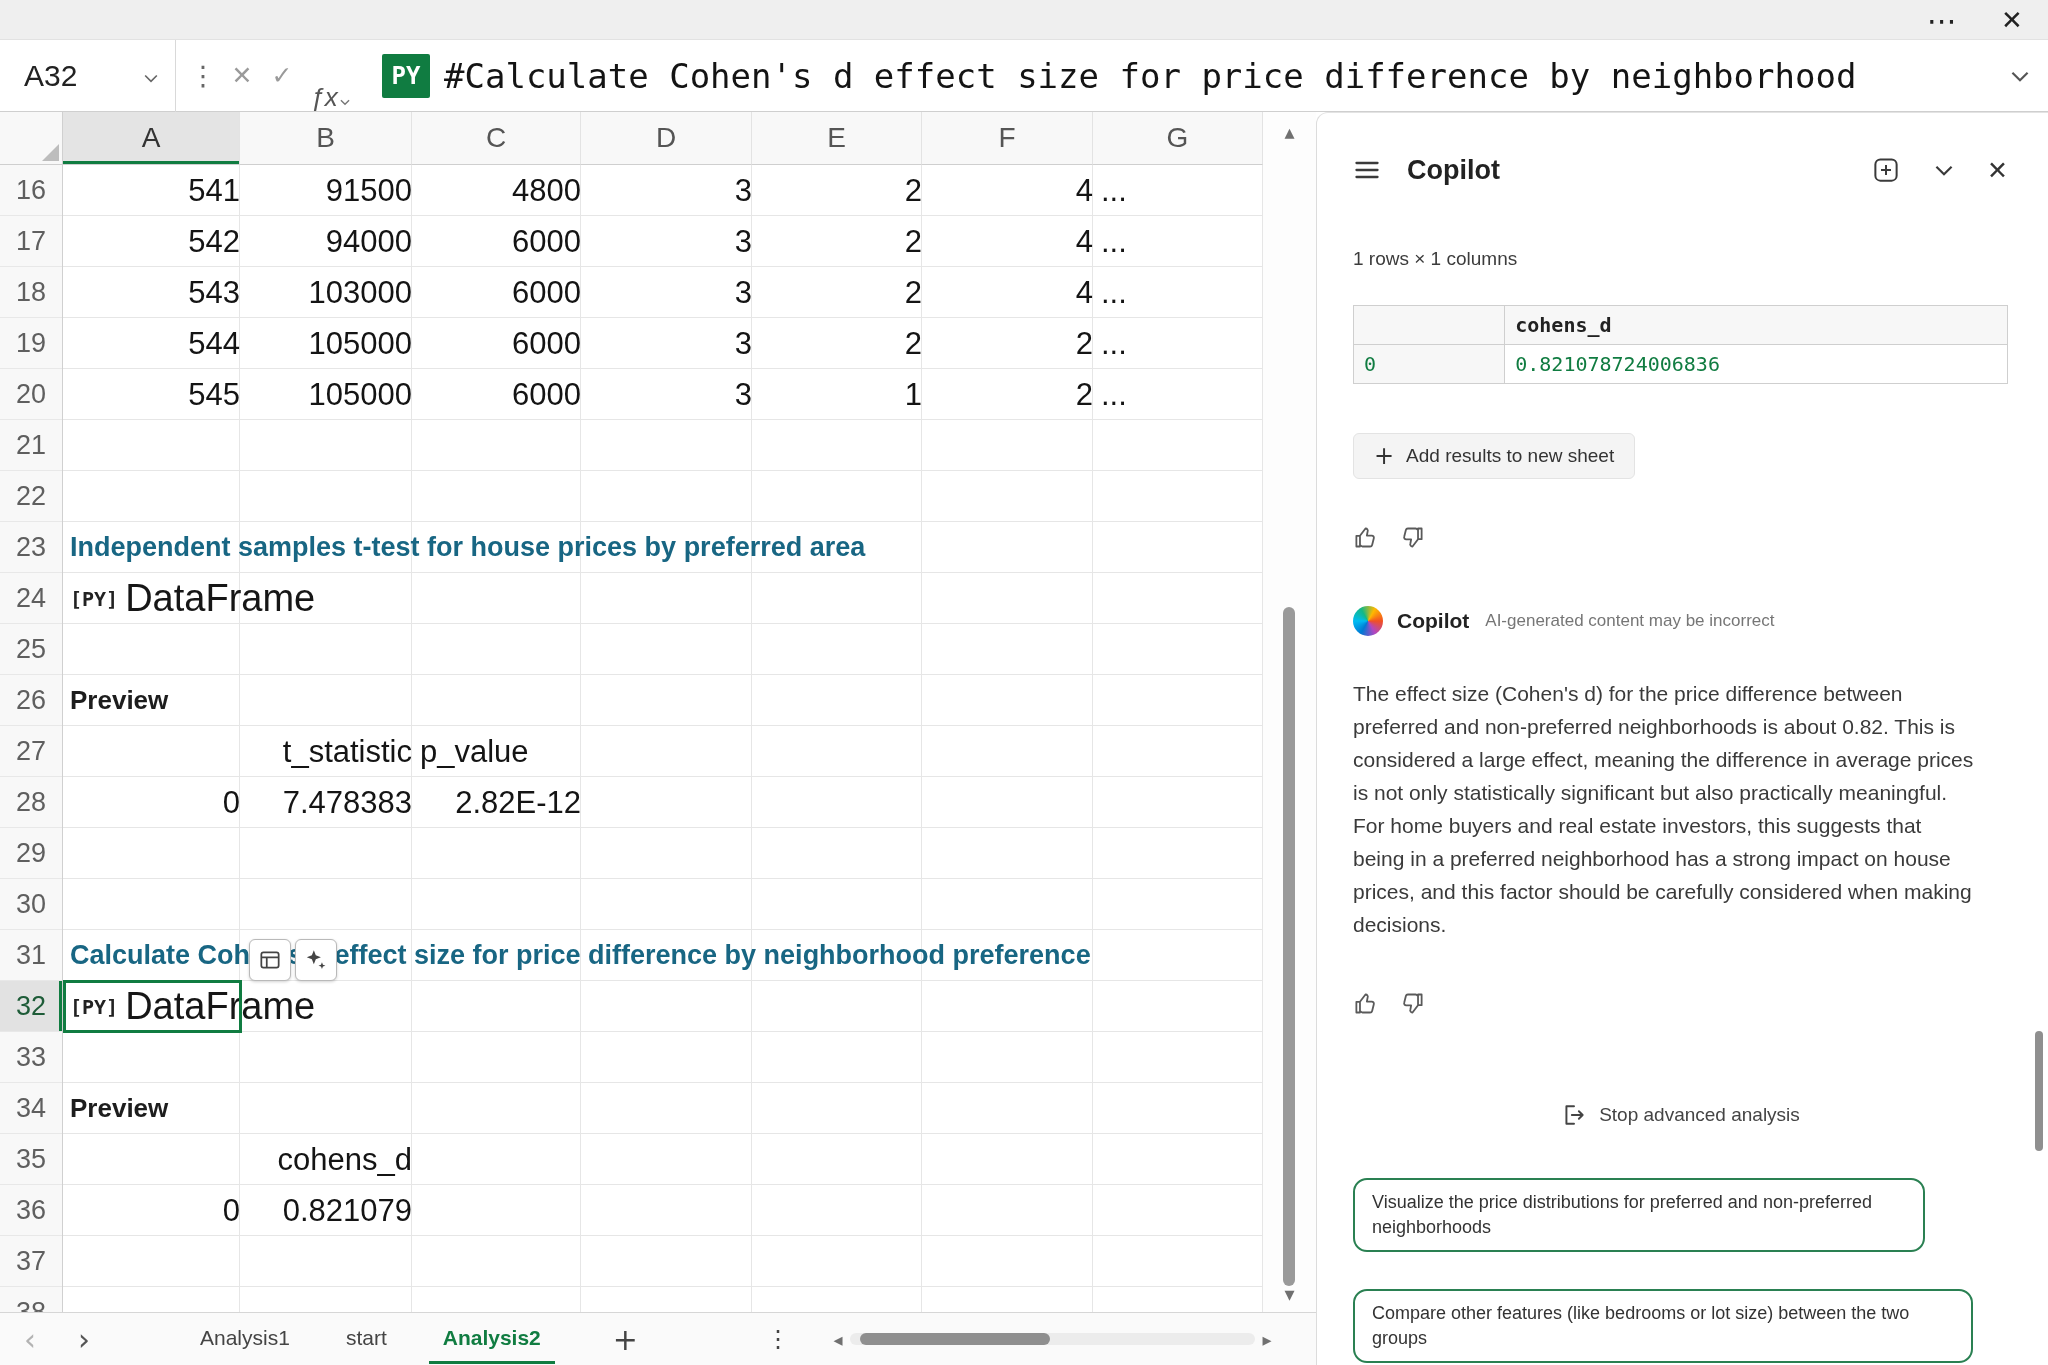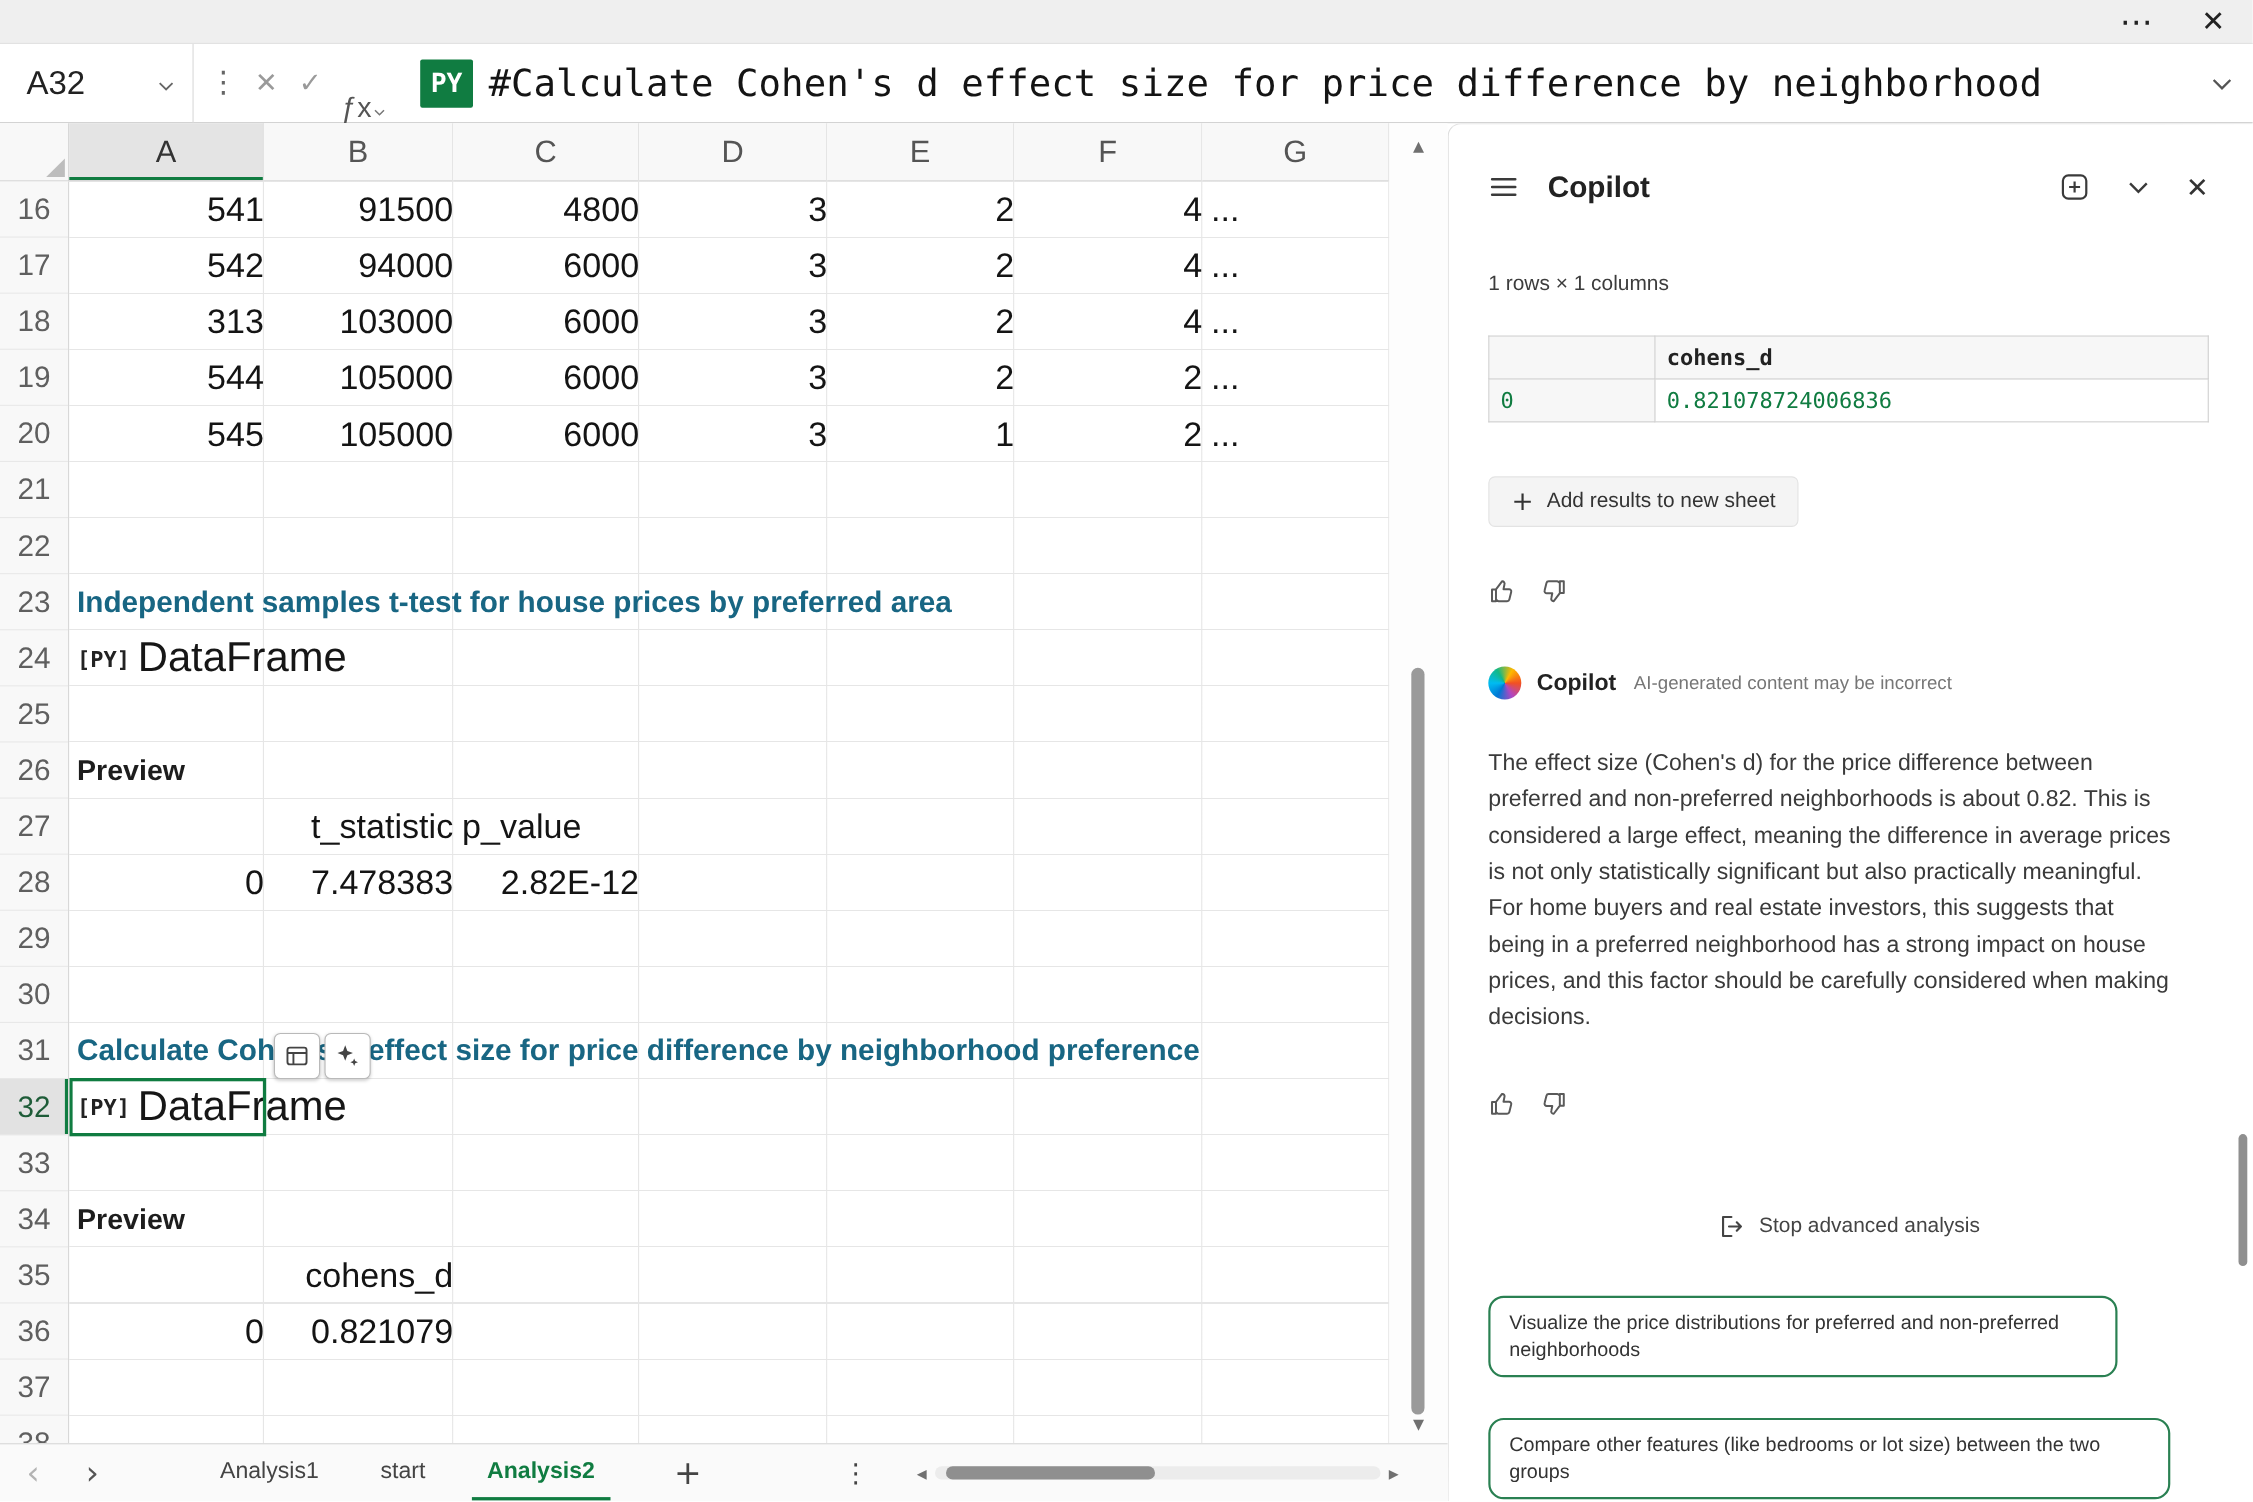--- a/index.html
+++ b/index.html
@@ -20,21 +20,21 @@
   .formulabar { position:absolute; left:0; top:40px; width:2048px; height:72px;
     background:#fff; border-bottom:1px solid #cfcfcf; display:flex; align-items:center; }
   .namebox { position:relative; width:176px; height:72px; border-right:1px solid #d9d9d9;
     display:flex; align-items:center; }
   .nb-text { padding-left:24px; font-size:30px; color:#222; }
   .nb-chev { position:absolute; right:14px; top:28px; }
   .fb-i { display:flex; align-items:center; justify-content:center; height:72px; color:#8a8a8a; }
   .fb-kebab { width:34px; margin-left:10px; font-size:27px; color:#666; }
   .fb-cancel { width:36px; margin-left:4px; font-size:25px; color:#9a9a9a; }
   .fb-check { width:36px; margin-left:4px; font-size:25px; color:#9a9a9a; }
-  .fb-fx { width:46px; margin-left:8px; font-size:26px; color:#555;margin-top:44px; }
+  .fb-fx { width:46px; margin-left:8px; font-size:26px; font-style:italic; color:#555;margin-top:44px; }
   .fb-fx-chev { margin-top:8px; }
   .py-chip { margin-left:28px; width:48px; height:44px; background:#107C41; color:#fff;
     font-family:"DejaVu Sans Mono", monospace; font-weight:bold; font-size:24px;
     display:flex; align-items:center; justify-content:center; border-radius:2px; }
   .fb-formula { margin-left:14px; flex:1; font-family:"DejaVu Sans Mono", monospace;
     font-size:34px; color:#141414; white-space:nowrap; overflow:hidden; }
   .fb-expand { width:56px; display:flex; justify-content:center; }
 
   
   .corner { position:absolute; left:0; top:112px; width:63px; height:53px; background:#f8f8f8;
@@ -245,21 +245,21 @@
     <div class="c r16 cG dots">...</div>
 
     <div class="c r17 cA num">542</div>
     <div class="c r17 cB num">94000</div>
     <div class="c r17 cC num">6000</div>
     <div class="c r17 cD num">3</div>
     <div class="c r17 cE num">2</div>
     <div class="c r17 cF num">4</div>
     <div class="c r17 cG dots">...</div>
 
-    <div class="c r18 cA num">313</div>
+    <div class="c r18 cA num">543</div>
     <div class="c r18 cB num">103000</div>
     <div class="c r18 cC num">6000</div>
     <div class="c r18 cD num">3</div>
     <div class="c r18 cE num">2</div>
     <div class="c r18 cF num">4</div>
     <div class="c r18 cG dots">...</div>
 
     <div class="c r19 cA num">544</div>
     <div class="c r19 cB num">105000</div>
     <div class="c r19 cC num">6000</div>

